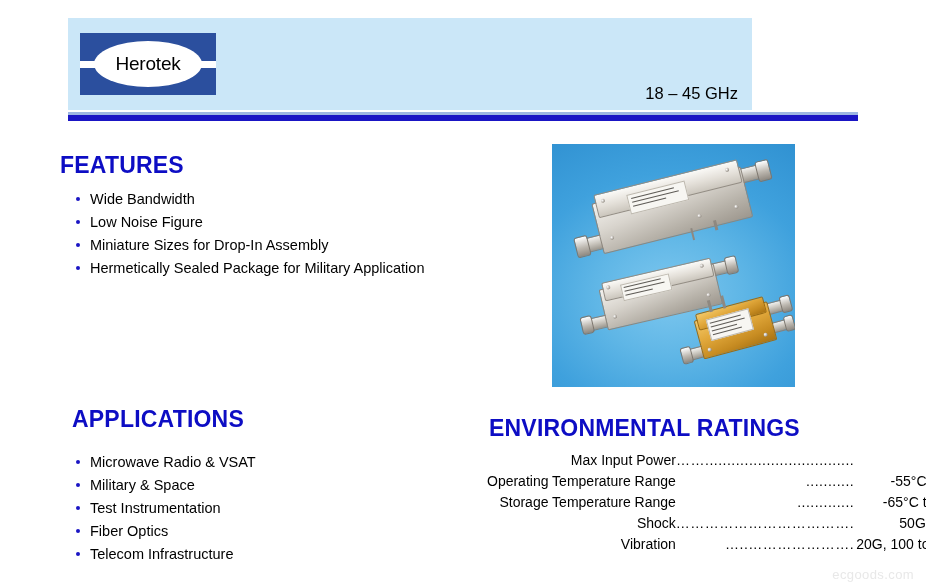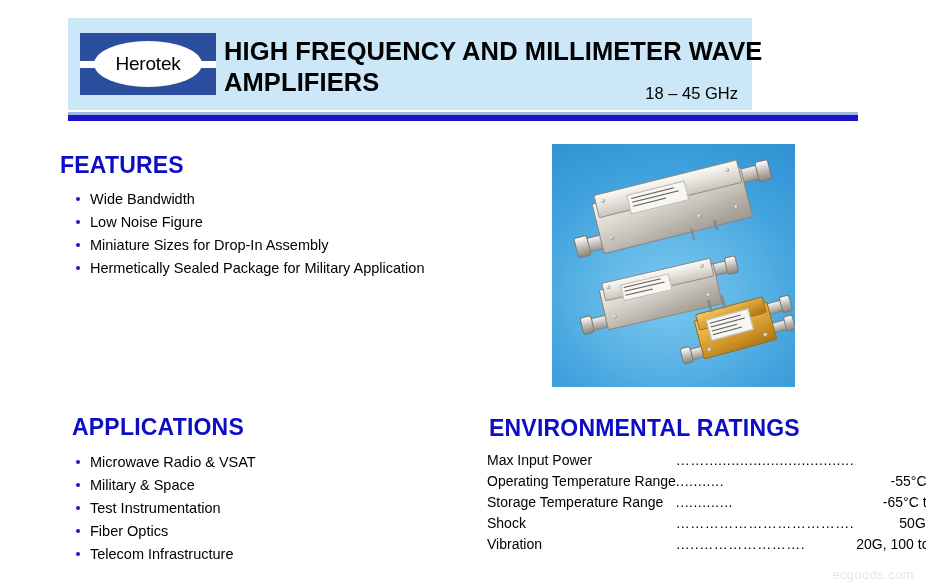--- a/index.html
+++ b/index.html
@@ -133,21 +133,21 @@
     top: 9px;
     width: 4px;
     height: 4px;
     border-radius: 50%;
     background: #1a15c4;
   }
 
   #features-heading { left: 60px; top: 152px; }
   #features-list    { left: 74px; top: 188px; }
 
-  #applications-heading { left: 72px; top: 406px; margin-top: 8px; }
+  #applications-heading { left: 72px; top: 406px; }
   #applications-list    { left: 74px; top: 451px; }
 
   
   #product-photo {
     position: absolute;
     left: 552px;
     top: 144px;
     width: 243px;
     height: 243px;
     overflow: hidden;
@@ -217,20 +217,21 @@
     width: 365px;
     border-collapse: collapse;
   }
   #env-table td {
     font-size: 14px;
     line-height: 21px;
     color: #000000;
     padding: 0;
     vertical-align: bottom;
     white-space: nowrap;
+    text-align: right;
   }
   #env-table td.env-label {
     width: 1%;
   }
   #env-table td.env-dots {
     width: 98%;
     overflow: hidden;
     position: relative;
   }
   #env-table td.env-dots span {
@@ -264,21 +265,20 @@
 <div id="header-banner">
 
   <div id="logo-block">
     <div id="logo-bar-left"></div>
     <div id="logo-bar-right"></div>
     <div id="logo-ellipse">
       <span id="logo-text">Herotek</span>
     </div>
   </div>
 
-  <div id="header-title">HIGH FREQUENCY AND MILLIMETER WAVE AMPLIFIERS</div>
 
   <div id="header-freq">18 – 45 GHz</div>
 </div>
 
 <div id="rule-light"></div>
 <div id="rule-dark"></div>
 
 <div class="section-heading" id="features-heading">FEATURES</div>
 
 <ul class="bullet-list" id="features-list">

